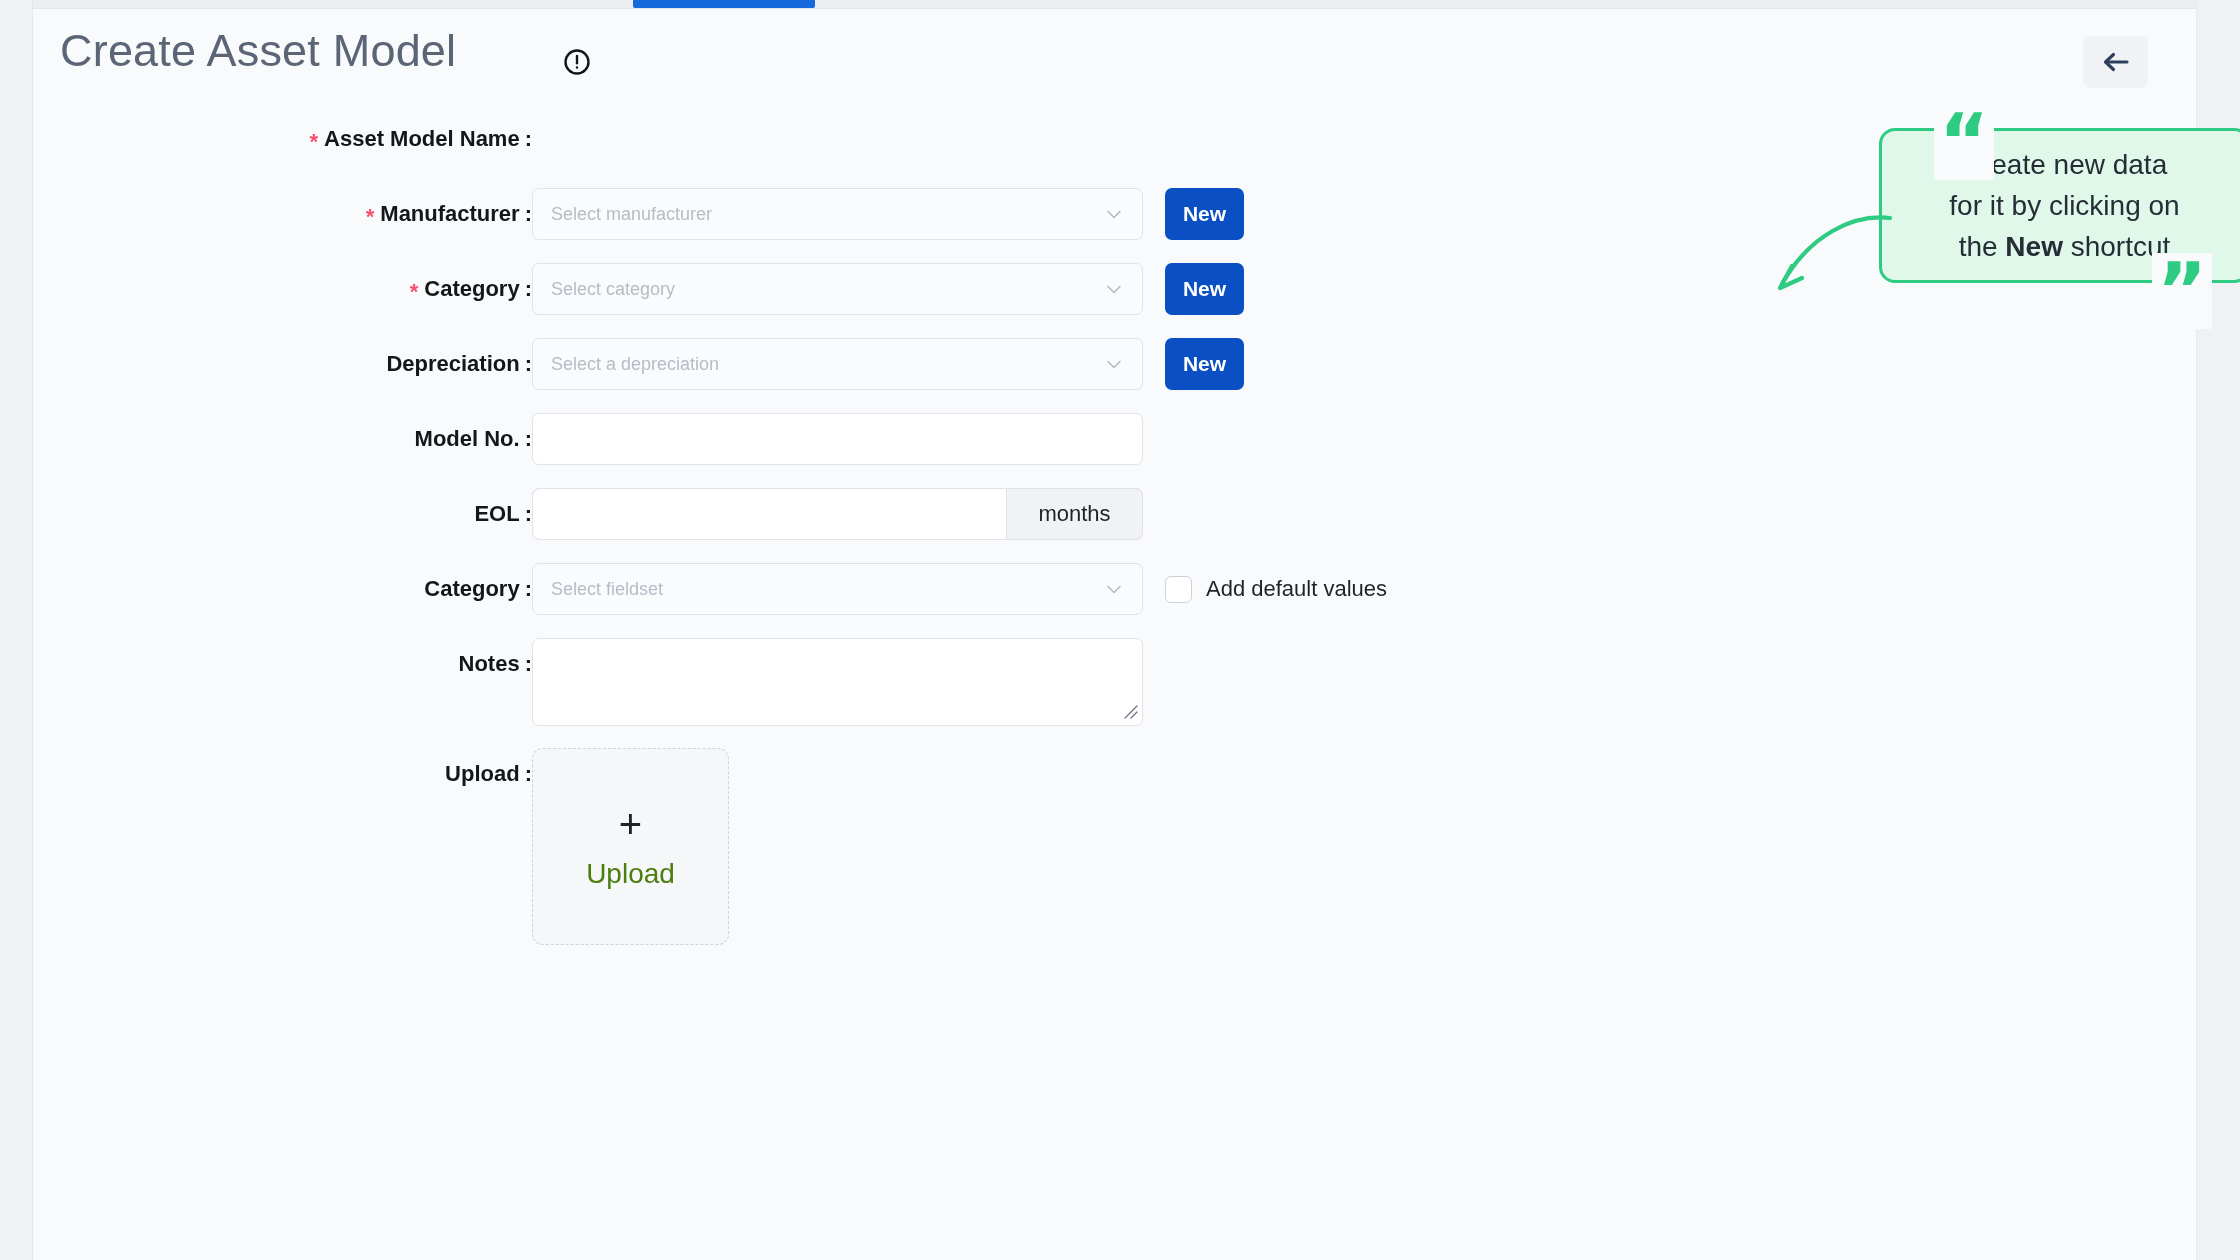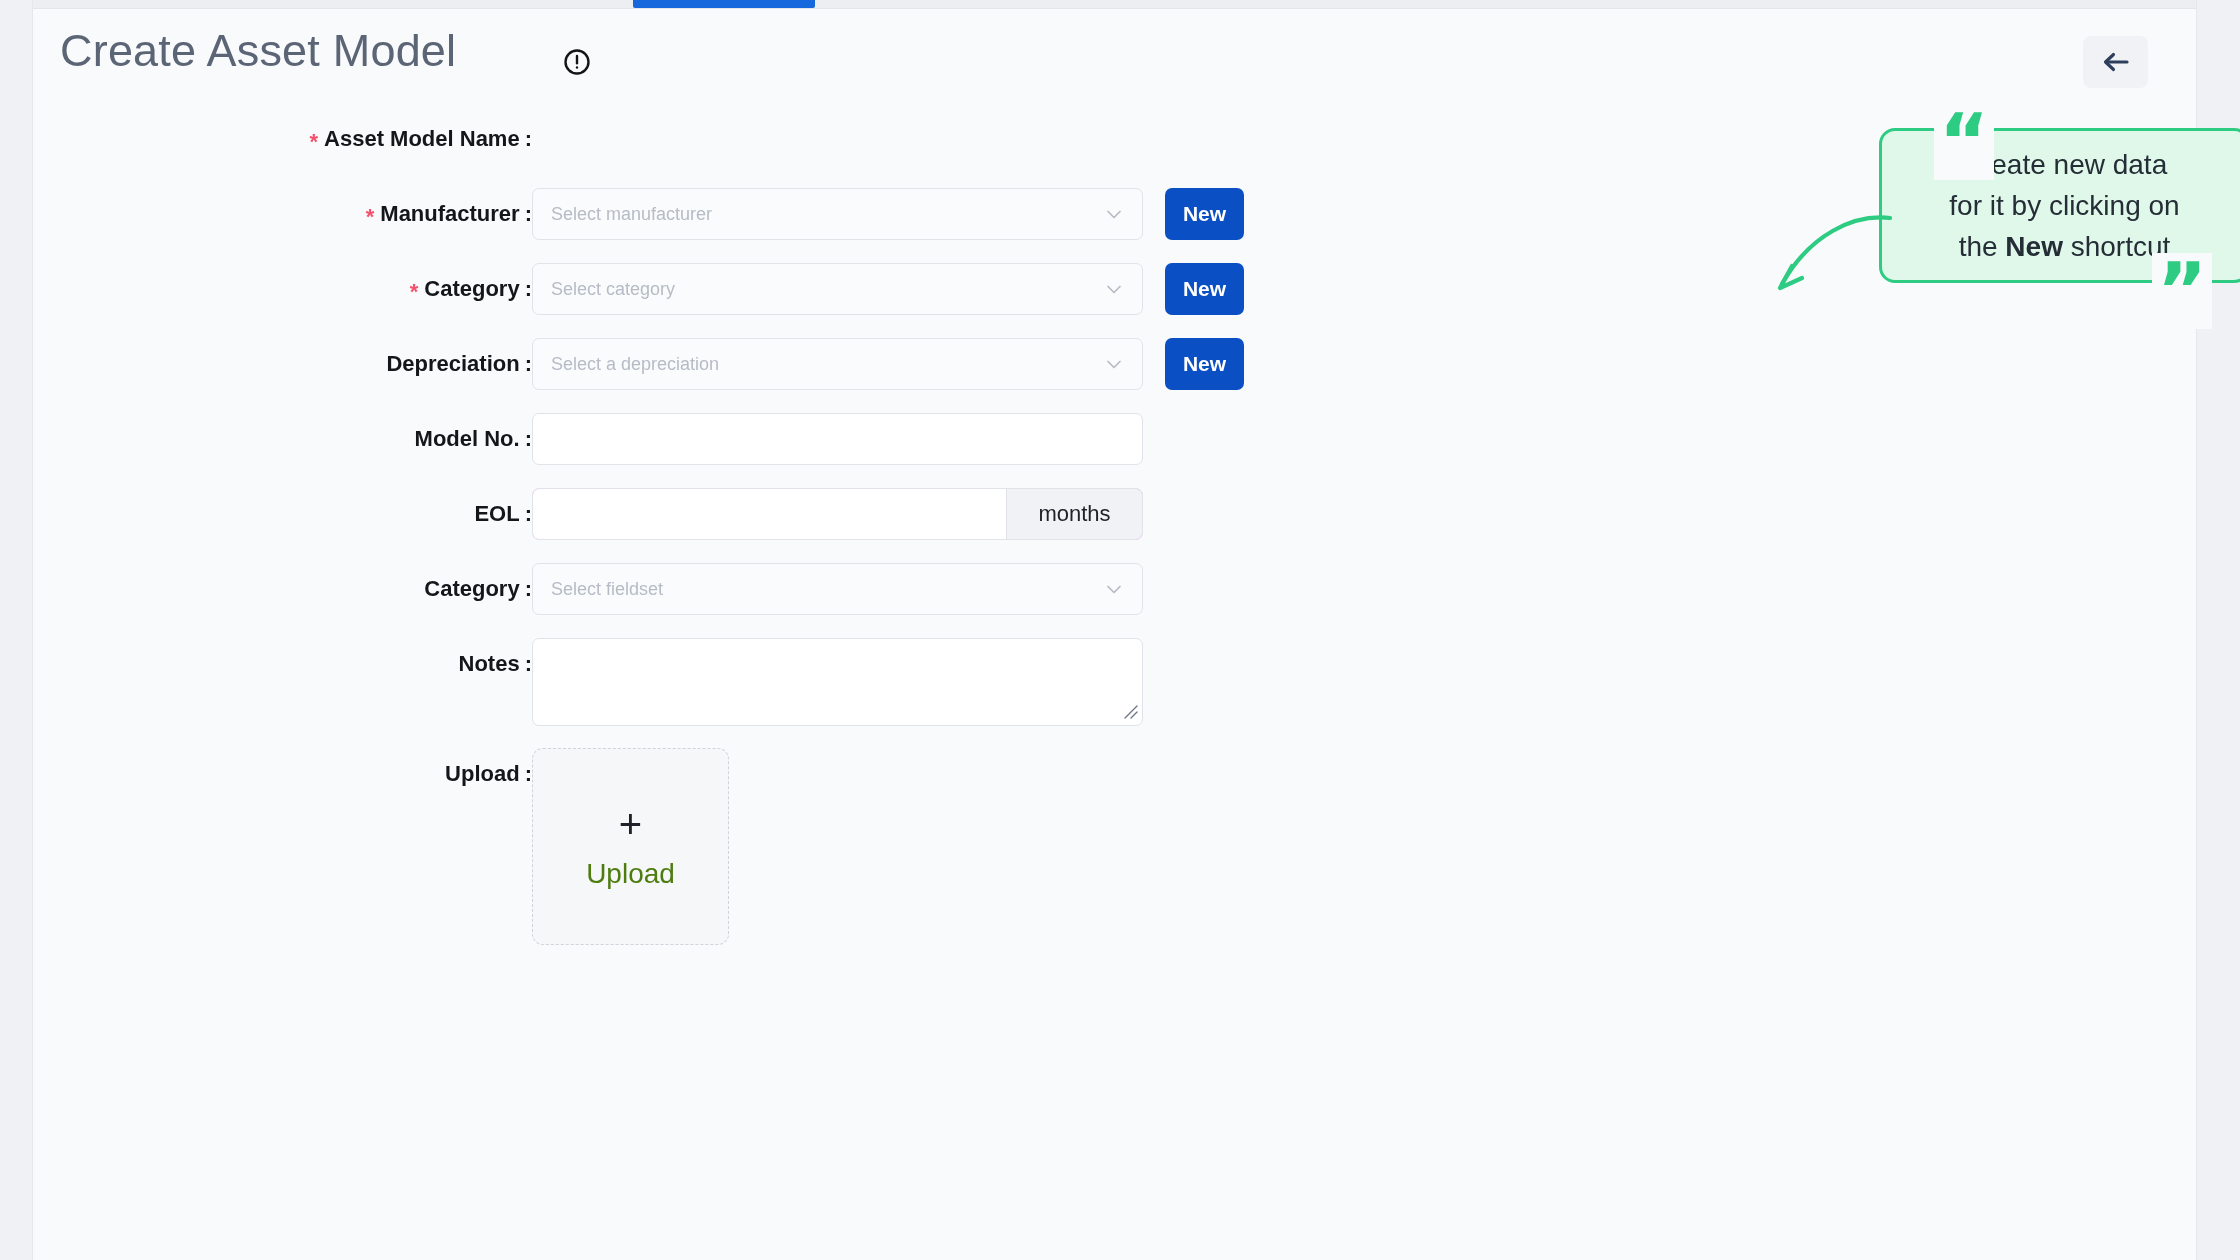--- a/index.html
+++ b/index.html
@@ -494,20 +494,24 @@
         <div class="control">
           <div class="select-box">
             <span class="select-placeholder">Select fieldset</span>
             <span class="chevron">
               <svg width="20" height="20" viewBox="0 0 20 20" fill="none" stroke="currentColor" stroke-width="1.7" stroke-linecap="round" stroke-linejoin="round">
                 <polyline points="4,7.5 10,13.5 16,7.5"></polyline>
               </svg>
             </span>
           </div>
         </div>
+        <div class="checkbox-wrap">
+          <span class="checkbox-box"></span>
+          <span class="checkbox-label">Add default values</span>
+        </div>
       </div>
 
       <div class="form-row row-notes">
         <div class="field-label">
           <span>Notes</span>
           <span class="label-colon">:</span>
         </div>
         <textarea class="notes-area" style=""></textarea>
         <span class="resize-grip">
           <svg width="20" height="20" viewBox="0 0 20 20" fill="none" stroke="#6b7280" stroke-width="1.3" stroke-linecap="round">

